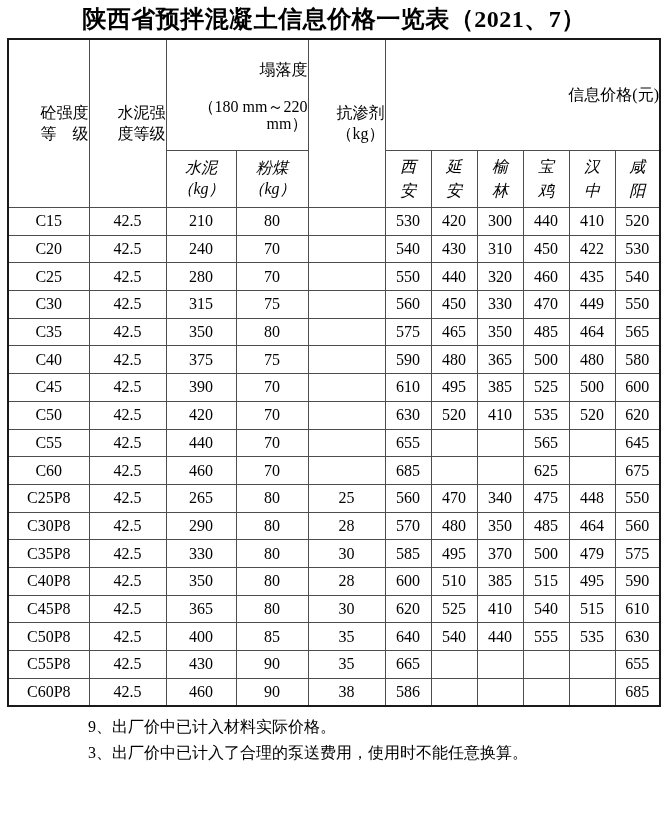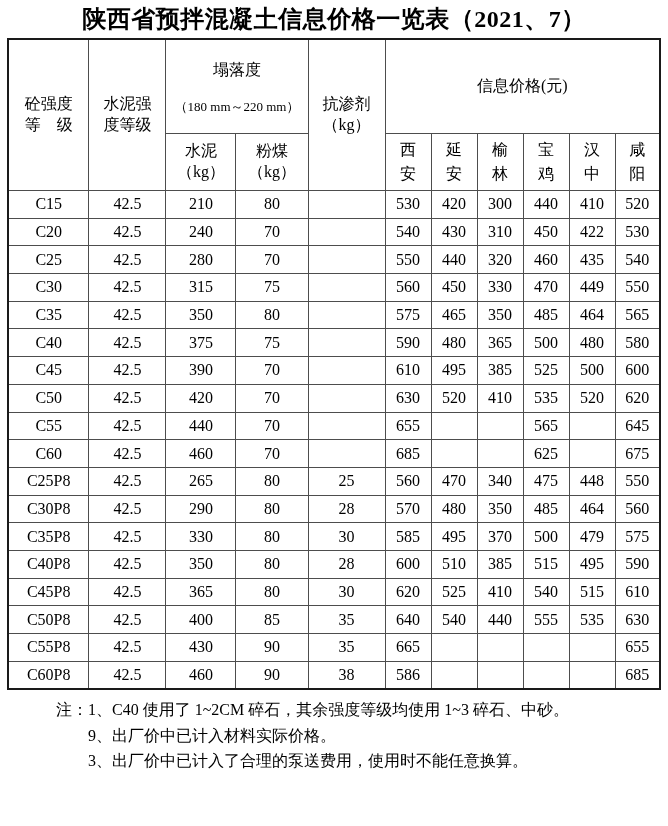--- a/index.html
+++ b/index.html
@@ -39,24 +39,24 @@
   table.price-table td {
     border: 1px solid #4d4d4d;
     text-align: center;
     vertical-align: middle;
     font-size: 16px;
     font-weight: 400;
     padding: 0;
     white-space: pre-line;
     overflow: hidden;
   }
-  thead tr.hrow-1 th { height: 44px; }
-  thead tr.hrow-2 th { height: 56px; }
+  thead tr.hrow-1 th { height: 44px; text-align: right; }
+  thead tr.hrow-2 th { height: 56px; font-style: italic; }
   tbody td { height: 26.7px; }
-  .slump-range { font-size: 13px; line-height: 17px; }
+  .slump-range { font-size: 16px; line-height: 17px; }
   .slump-name { font-size: 16px; line-height: 20px; padding-top: 2px; }
   .vtext {
     display: inline-block;
     width: 1.06em;
     word-break: break-all;
     white-space: normal;
     line-height: 1.5;
   }
   .notes {
     margin-top: 7px;
@@ -348,18 +348,17 @@
           <td></td>
           <td></td>
           <td></td>
           <td></td>
           <td>685</td>
         </tr>
       </tbody>
   </table>
 
   <div class="notes">
-    <div class="note indent-1">注：1、C40 使用了 1~2CM 碎石，其余强度等级均使用 1~3 碎石、中砂。</div>
     <div class="note indent-2">9、出厂价中已计入材料实际价格。</div>
     <div class="note indent-2">3、出厂价中已计入了合理的泵送费用，使用时不能任意换算。</div>
   </div>
 
 </div>
 
 </body></html>

